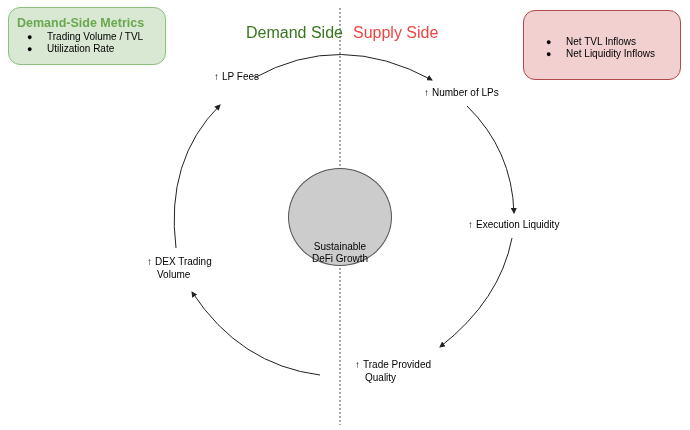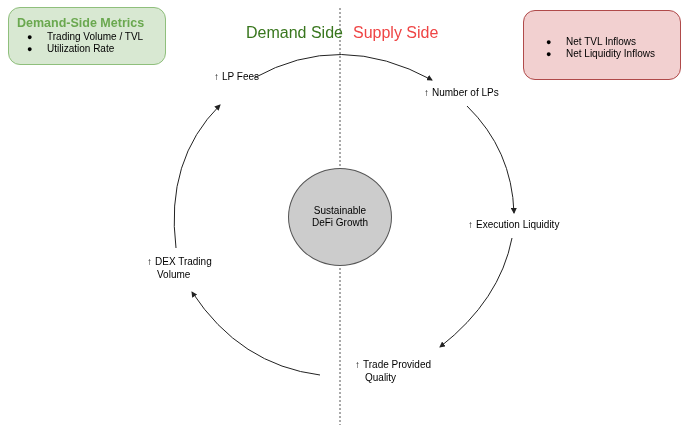--- a/index.html
+++ b/index.html
@@ -19,21 +19,21 @@
     .box li { height: 12px; line-height: 12px; position: relative; padding-left: 24px; }
     .box li .bullet { position: absolute; left: 4px; top: 0; font-size: 9px; }
     .side-label { position: absolute; font-size: 16px; }
     .demand-label { left: 246px; top: 24px; color: #38761d; }
     .supply-label { left: 353px; top: 24px; color: #ef4444; }
     .node { position: absolute; font-size: 10px; line-height: 13px; }
     .node .arrow-up { font-size: 10px; margin-right: 3px; }
     .node .line2 { padding-left: 10px; display: block; }
     .center-circle { position: absolute; left: 288px; top: 168px; width: 104px; height: 98px;
                      border-radius: 50%; background: #cccccc; border: 1px solid #555;
-                     box-sizing: border-box; display: flex; align-items: center; justify-content: center;
+                     box-sizing: border-box; display: flex; align-items: flex-end; justify-content: center;
                      text-align: center; font-size: 10px; line-height: 12px; }
     svg.overlay { position: absolute; left: 0; top: 0; }
   </style>
 </head>
 <body>
 
 <svg class="overlay" width="690" height="430">
   <defs>
     <marker id="ah" markerWidth="6" markerHeight="6" refX="5" refY="3" orient="auto">
       <path d="M0,0 L6,3 L0,6 Z" fill="#222"></path>

